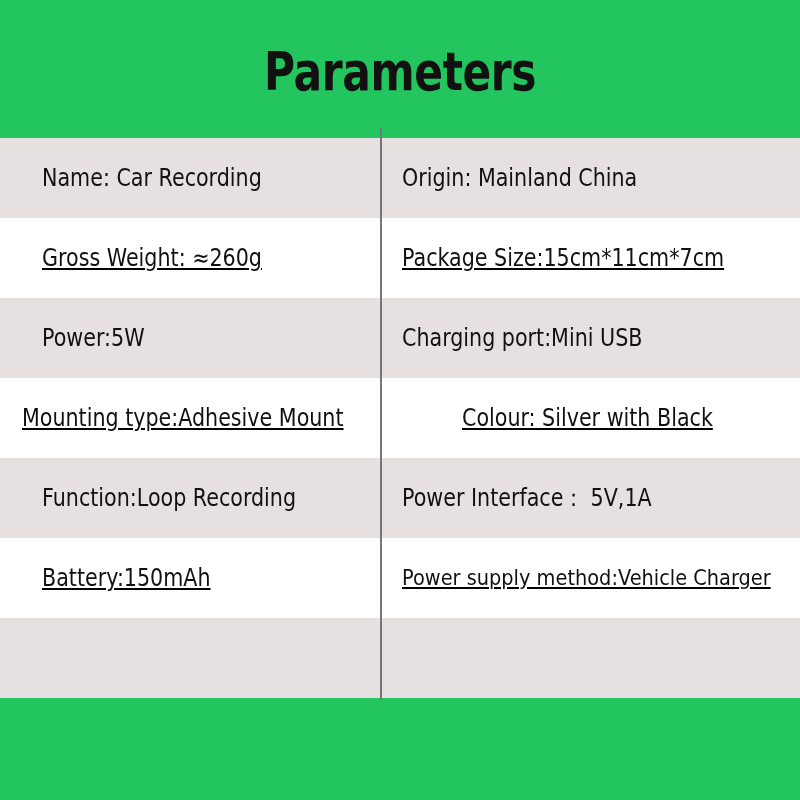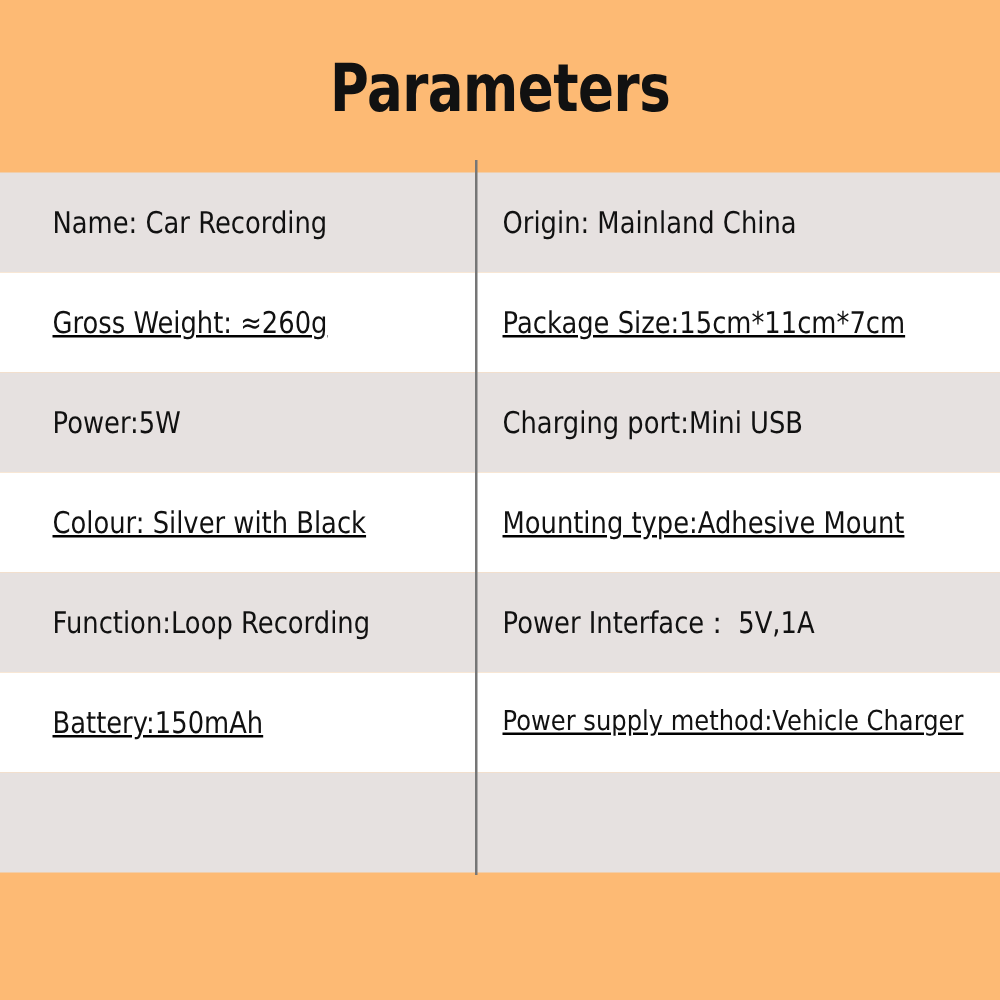--- a/index.html
+++ b/index.html
@@ -11,21 +11,21 @@
     height: 800px;
     background: #ffffff;
     font-family: "Liberation Sans", sans-serif;
     overflow: hidden;
   }
 
   #page {
     position: relative;
     width: 800px;
     height: 800px;
-    background: #fdba74;
+    background: #22c55e;
     box-sizing: border-box;
   }
 
   
   #title-wrap {
     position: absolute;
     left: 0;
     top: 44px;
     width: 800px;
     text-align: center;
@@ -139,25 +139,25 @@
     <div class="spec-row shaded">
       <div class="spec-cell left">
         <span class="cell-text">Power:5W</span>
       </div>
       <div class="spec-cell right">
         <span class="cell-text">Charging port:Mini USB</span>
       </div>
     </div>
 
     <div class="spec-row plain">
+      <div class="spec-cell right">
+        <span class="cell-text">Mounting type:Adhesive Mount</span>
+      </div>
       <div class="spec-cell left">
         <span class="cell-text">Colour: Silver with Black</span>
-      </div>
-      <div class="spec-cell right">
-        <span class="cell-text">Mounting type:Adhesive Mount</span>
       </div>
     </div>
 
     <div class="spec-row shaded">
       <div class="spec-cell left">
         <span class="cell-text">Function:Loop Recording</span>
       </div>
       <div class="spec-cell right">
         <span class="cell-text">Power Interface： 5V,1A</span>
       </div>

